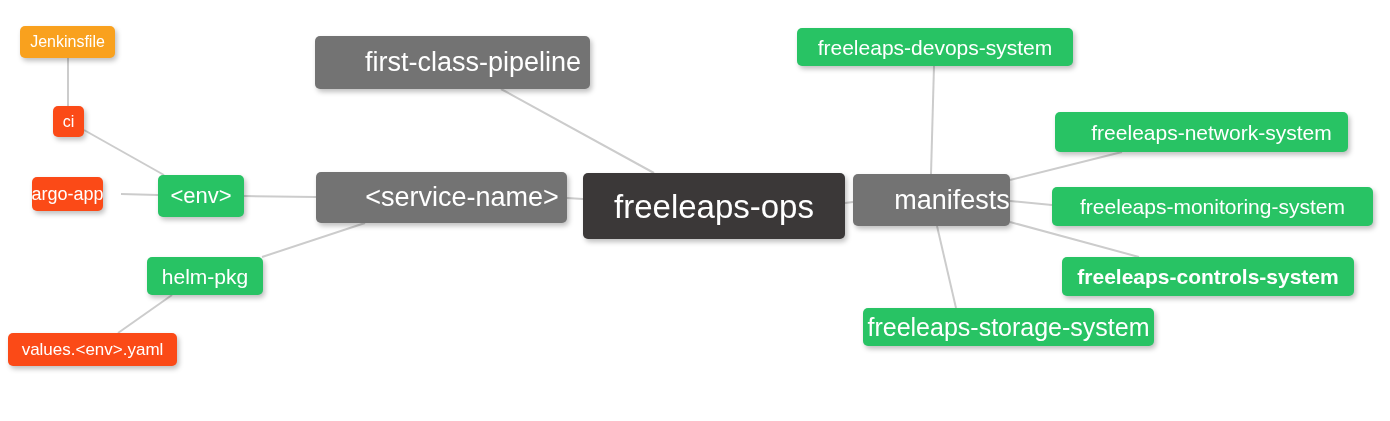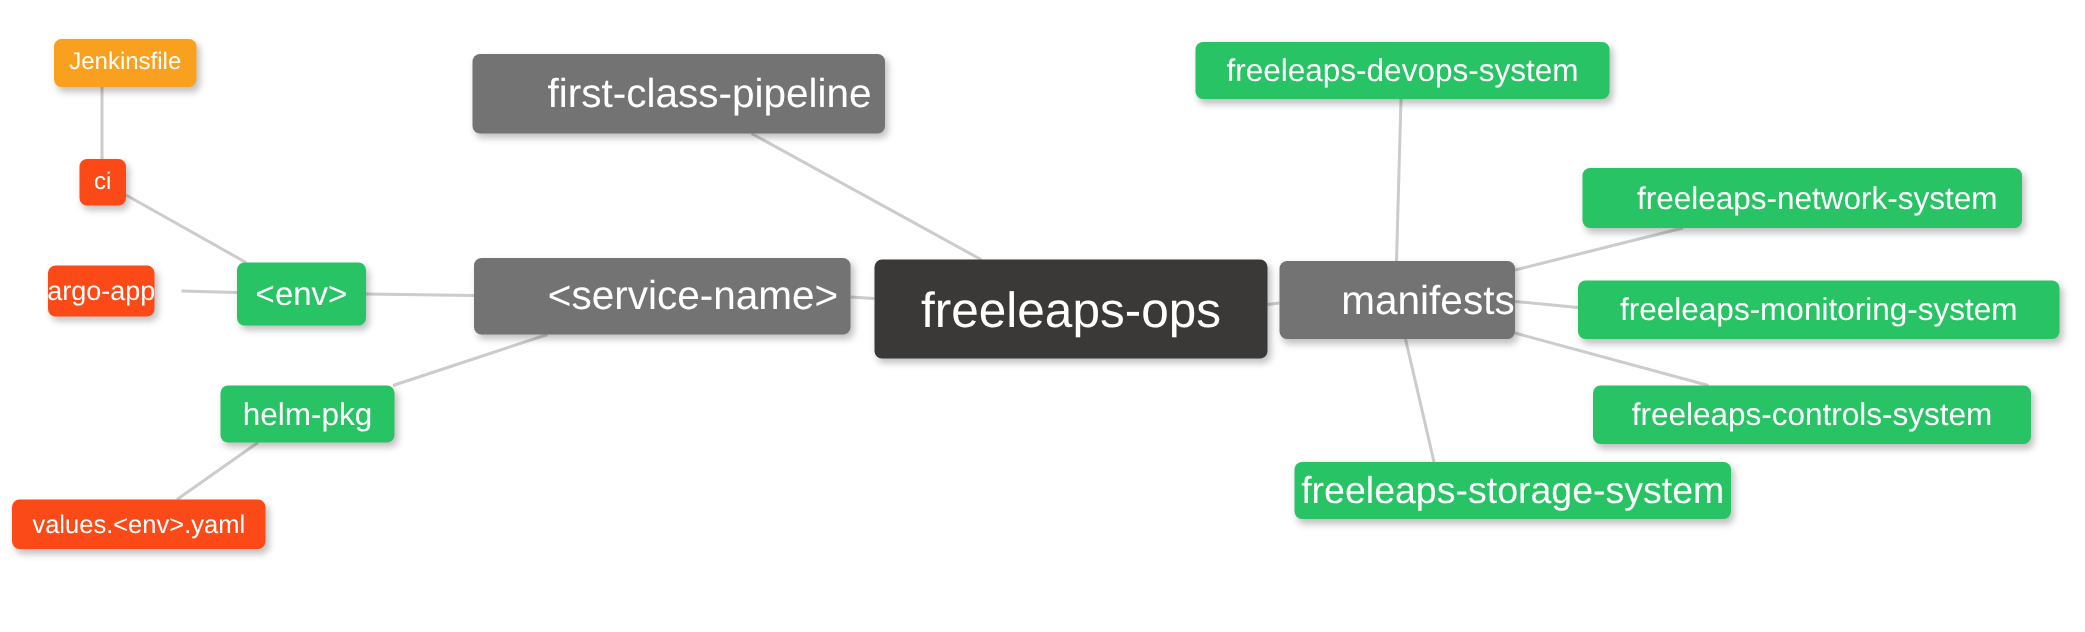--- a/index.html
+++ b/index.html
@@ -36,21 +36,21 @@
     box-shadow: 2px 3px 5px rgba(0,0,0,0.25);
     white-space: nowrap;
     cursor: default;
     box-sizing: border-box;
     line-height: 1;
   }
   .c-root { background: #3B3838; }
   .c-l2   { background: #737373; padding-left: 41px; }
   .c-l3   { background: #28C364; }
   .c-l4   { background: #FB4A17; }
-  .c-l5   { background: #F9A11E; margin-left: 16px; }
+  .c-l5   { background: #F9A11E; }
 </style>
 </head>
 <body>
 
 <div id="mindmap-canvas">
 
   <svg id="edge-layer" width="1390" height="421" viewBox="0 0 1390 421">
     <line x1="68" y1="58" x2="68" y2="106"></line>
     <line x1="84" y1="130" x2="164" y2="175"></line>
     <line x1="121" y1="194" x2="158" y2="195"></line>
@@ -86,17 +86,17 @@
   <div class="node c-root" style="left:583px; top:173px; width:262px; height:66px; font-size:33px;">freeleaps-ops</div>
 
   <div class="node c-l2" style="left:853px; top:174px; width:157px; height:52px; font-size:27px;">manifests</div>
 
   <div class="node c-l3" style="left:797px;  top:28px;  width:276px; height:38px; font-size:21px;">freeleaps-devops-system</div>
 
   <div class="node c-l3" style="left:1055px; top:112px; width:293px; height:40px; font-size:21px;padding-left:20px;">freeleaps-network-system</div>
 
   <div class="node c-l3" style="left:1052px; top:187px; width:321px; height:39px; font-size:21px;text-align:right;">freeleaps-monitoring-system</div>
 
-  <div class="node c-l3" style="left:1062px; top:257px; width:292px; height:39px; font-size:21px;">freeleaps-controls-system</div>
+  <div class="node c-l3" style="left:1062px; top:257px; width:292px; height:39px; font-size:21px;font-weight:bold;">freeleaps-controls-system</div>
 
   <div class="node c-l3" style="left:815px;  top:308px; width:291px; height:38px; font-size:25px;margin-left:48px;">freeleaps-storage-system</div>
 
 </div>
 
 </body></html>

